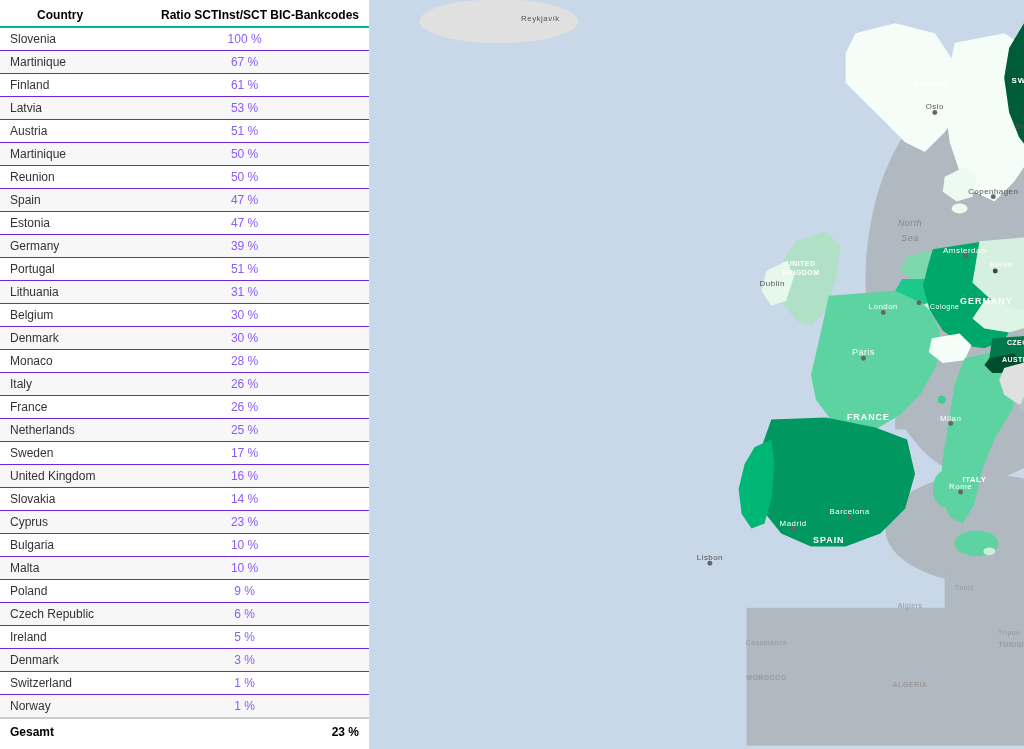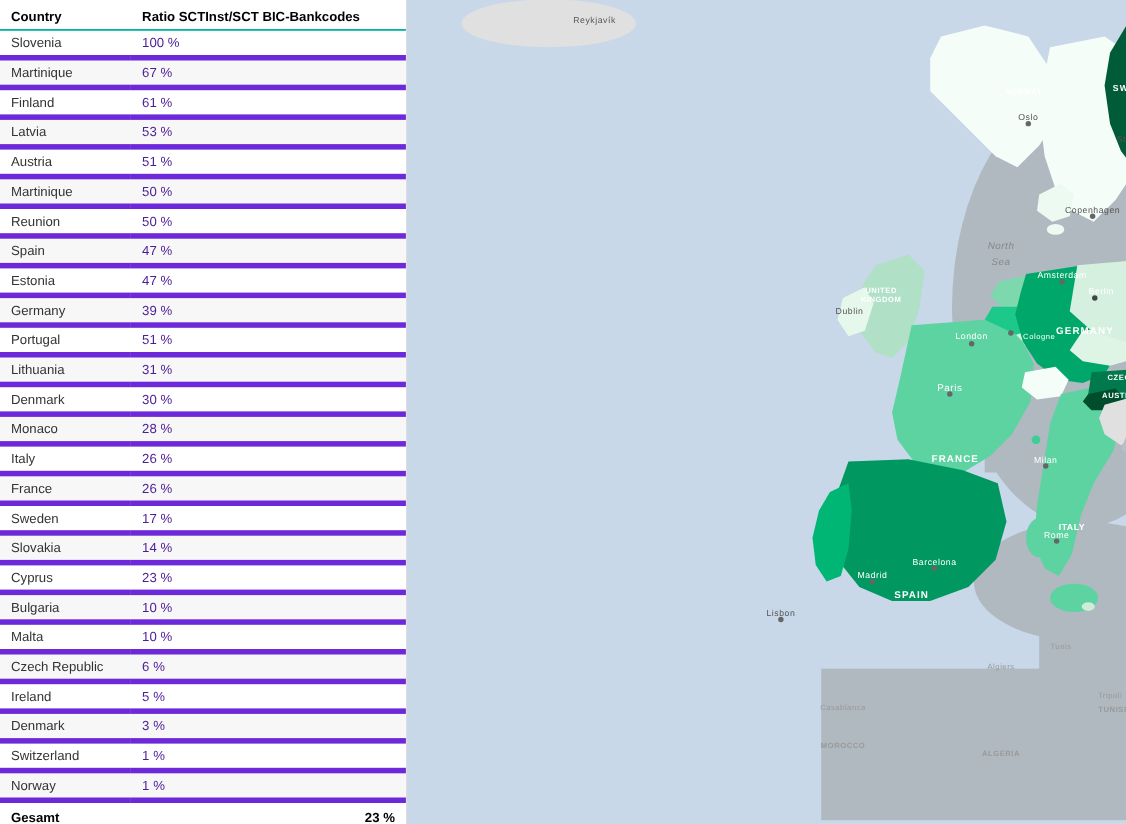--- a/index.html
+++ b/index.html
@@ -28,47 +28,47 @@
       border-collapse: collapse;
     }
 
     #table-panel thead th {
       position: sticky;
       top: 0;
       background: #fff;
       font-weight: 600;
       font-size: 12px;
       padding: 8px 10px 4px 10px;
-      text-align: left;
+      text-align: center;
       border-bottom: 2px solid #00b4a0;
       z-index: 5;
     }
 
     #table-panel thead th:last-child {
-      text-align: left;
+      text-align: right;
       margin-top: 24px;
     }
 
     #table-panel tbody tr {
-      border-bottom: 5px solid #6d28d9;
+      border-bottom: 1px solid #6d28d9;
     }
 
     #table-panel tbody tr:nth-child(even) {
       background: #f7f7f7;
     }
 
     #table-panel tbody td {
       padding: 4px 10px;
       font-size: 12px;
       color: #333;
     }
 
     #table-panel tbody td:last-child {
-      text-align: left;
-      color: #4c1d95;
+      text-align: center;
+      color: #8b5cf6;
     }
 
     #table-panel tfoot td {
       padding: 6px 10px;
       font-weight: 700;
       border-top: 2px solid #ccc;
       font-size: 12px;
     }
 
     #table-panel tfoot td:last-child {
@@ -178,54 +178,70 @@
     </tr>
         <tr>
       <td>Portugal</td>
       <td>51 %</td>
     </tr>
         <tr>
       <td>Lithuania</td>
       <td>31 %</td>
     </tr>
         <tr>
+      <td>Belgium</td>
+      <td>30 %</td>
+    </tr>
+        <tr>
       <td>Denmark</td>
       <td>30 %</td>
     </tr>
         <tr>
       <td>Monaco</td>
       <td>28 %</td>
     </tr>
         <tr>
       <td>Italy</td>
       <td>26 %</td>
     </tr>
         <tr>
       <td>France</td>
       <td>26 %</td>
     </tr>
         <tr>
+      <td>Netherlands</td>
+      <td>25 %</td>
+    </tr>
+        <tr>
       <td>Sweden</td>
       <td>17 %</td>
     </tr>
         <tr>
+      <td>United Kingdom</td>
+      <td>16 %</td>
+    </tr>
+        <tr>
       <td>Slovakia</td>
       <td>14 %</td>
     </tr>
         <tr>
       <td>Cyprus</td>
       <td>23 %</td>
     </tr>
         <tr>
       <td>Bulgaria</td>
       <td>10 %</td>
     </tr>
         <tr>
       <td>Malta</td>
       <td>10 %</td>
+    </tr>
+        <tr>
+      <td>Poland</td>
+      <td>9 %</td>
     </tr>
         <tr>
       <td>Czech Republic</td>
       <td>6 %</td>
     </tr>
         <tr>
       <td>Ireland</td>
       <td>5 %</td>
     </tr>
         <tr>

